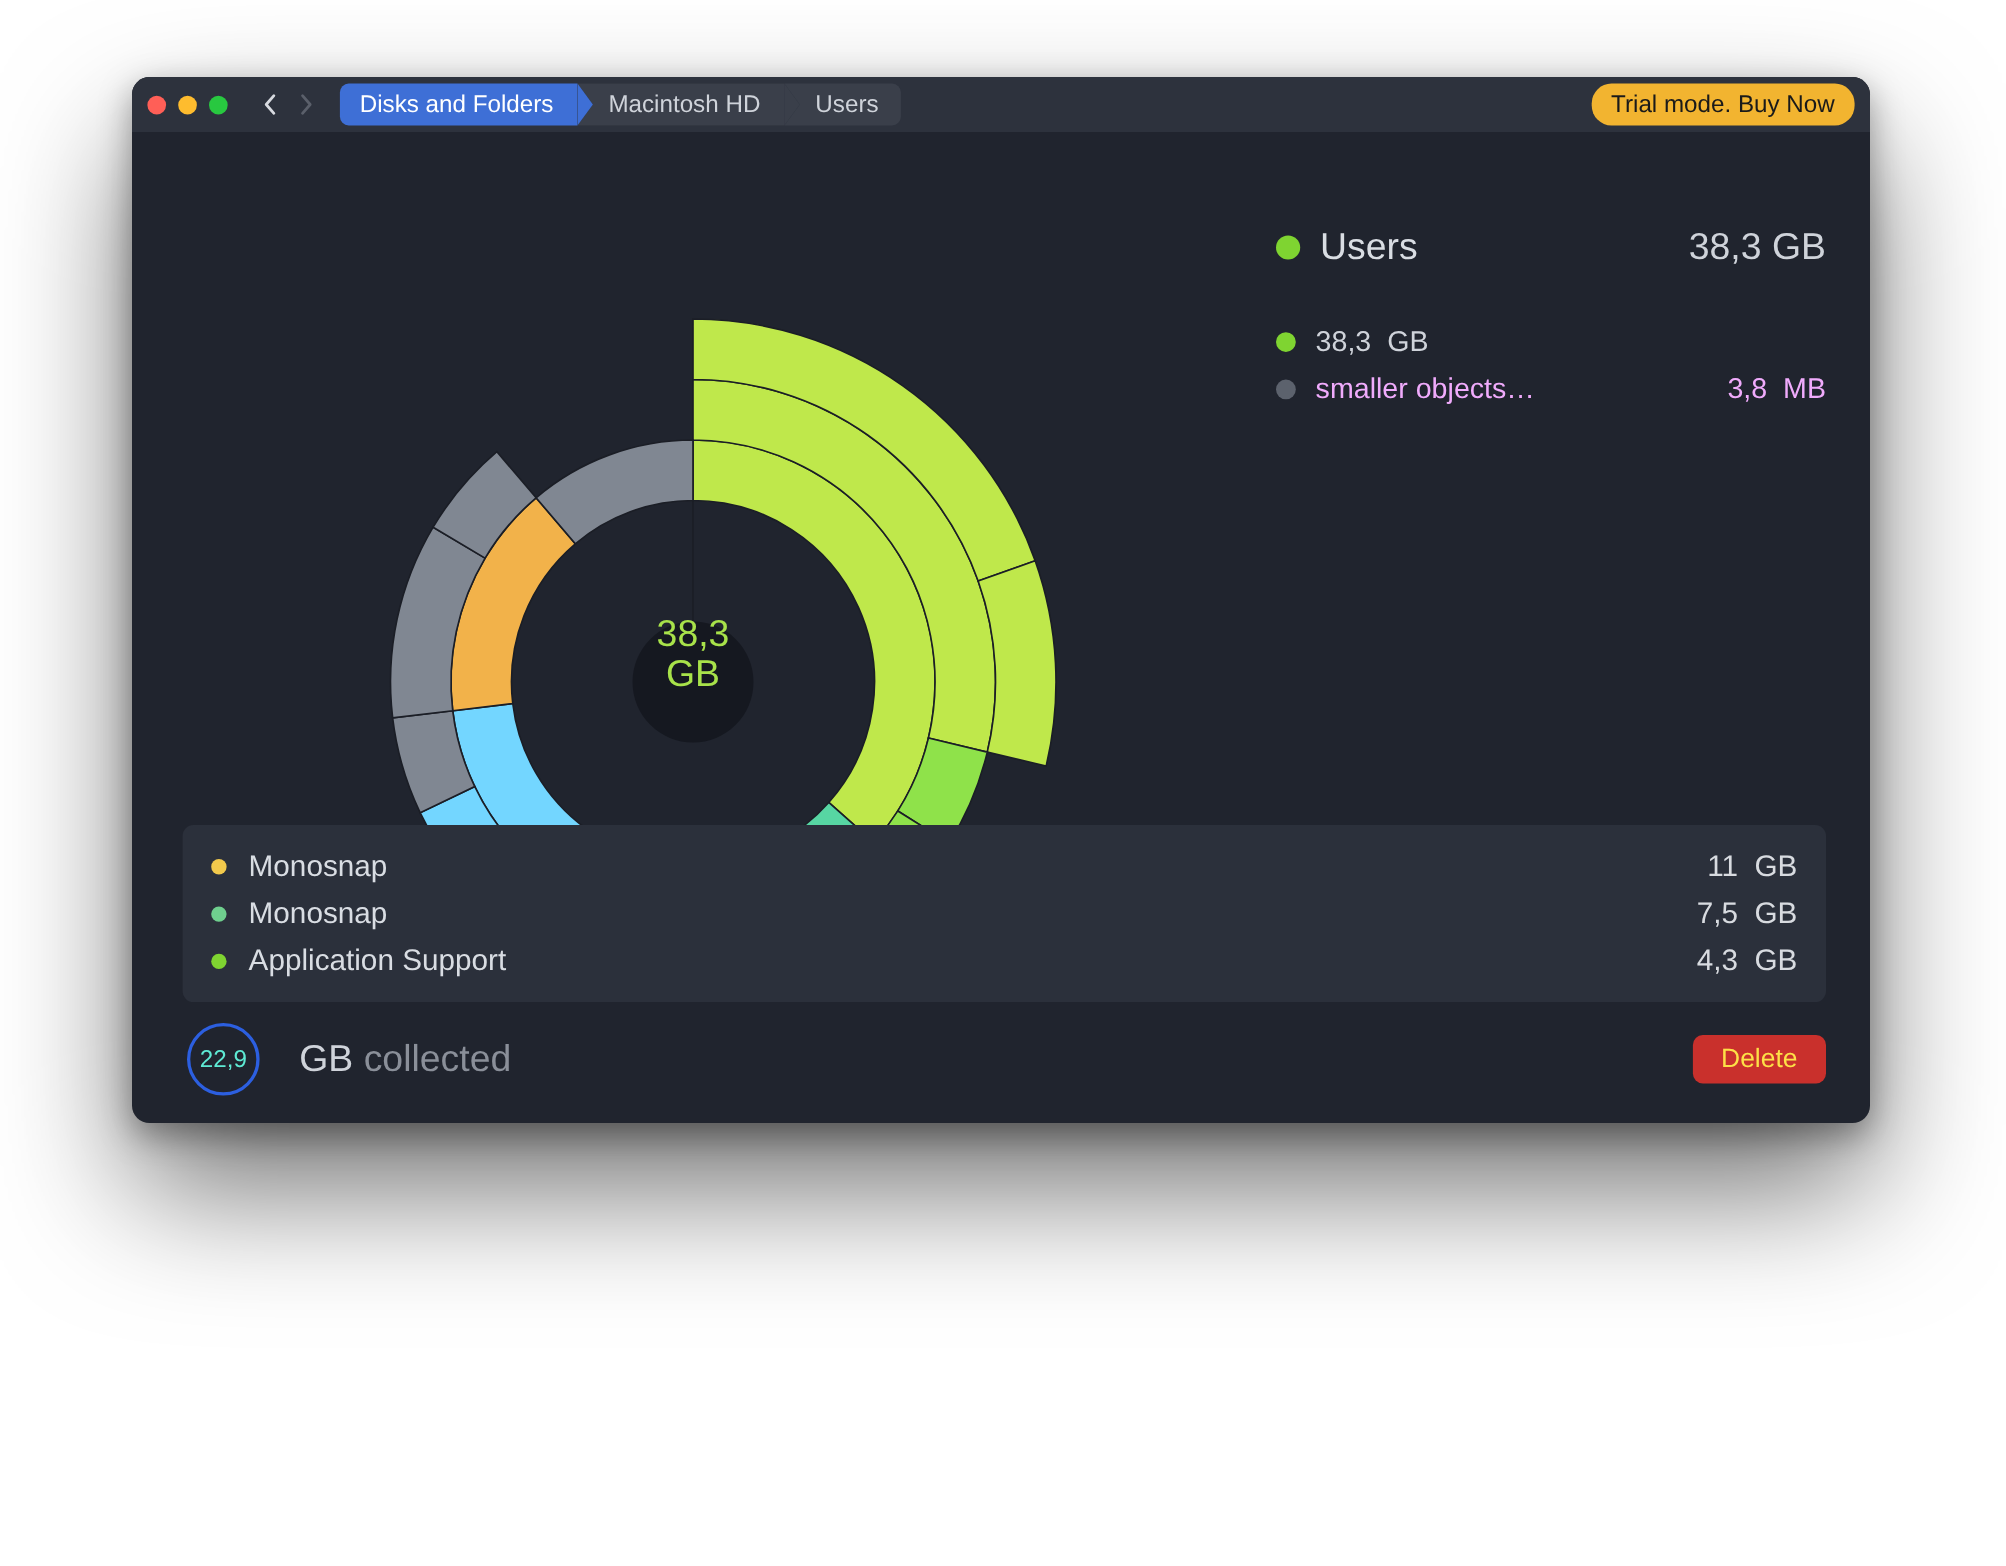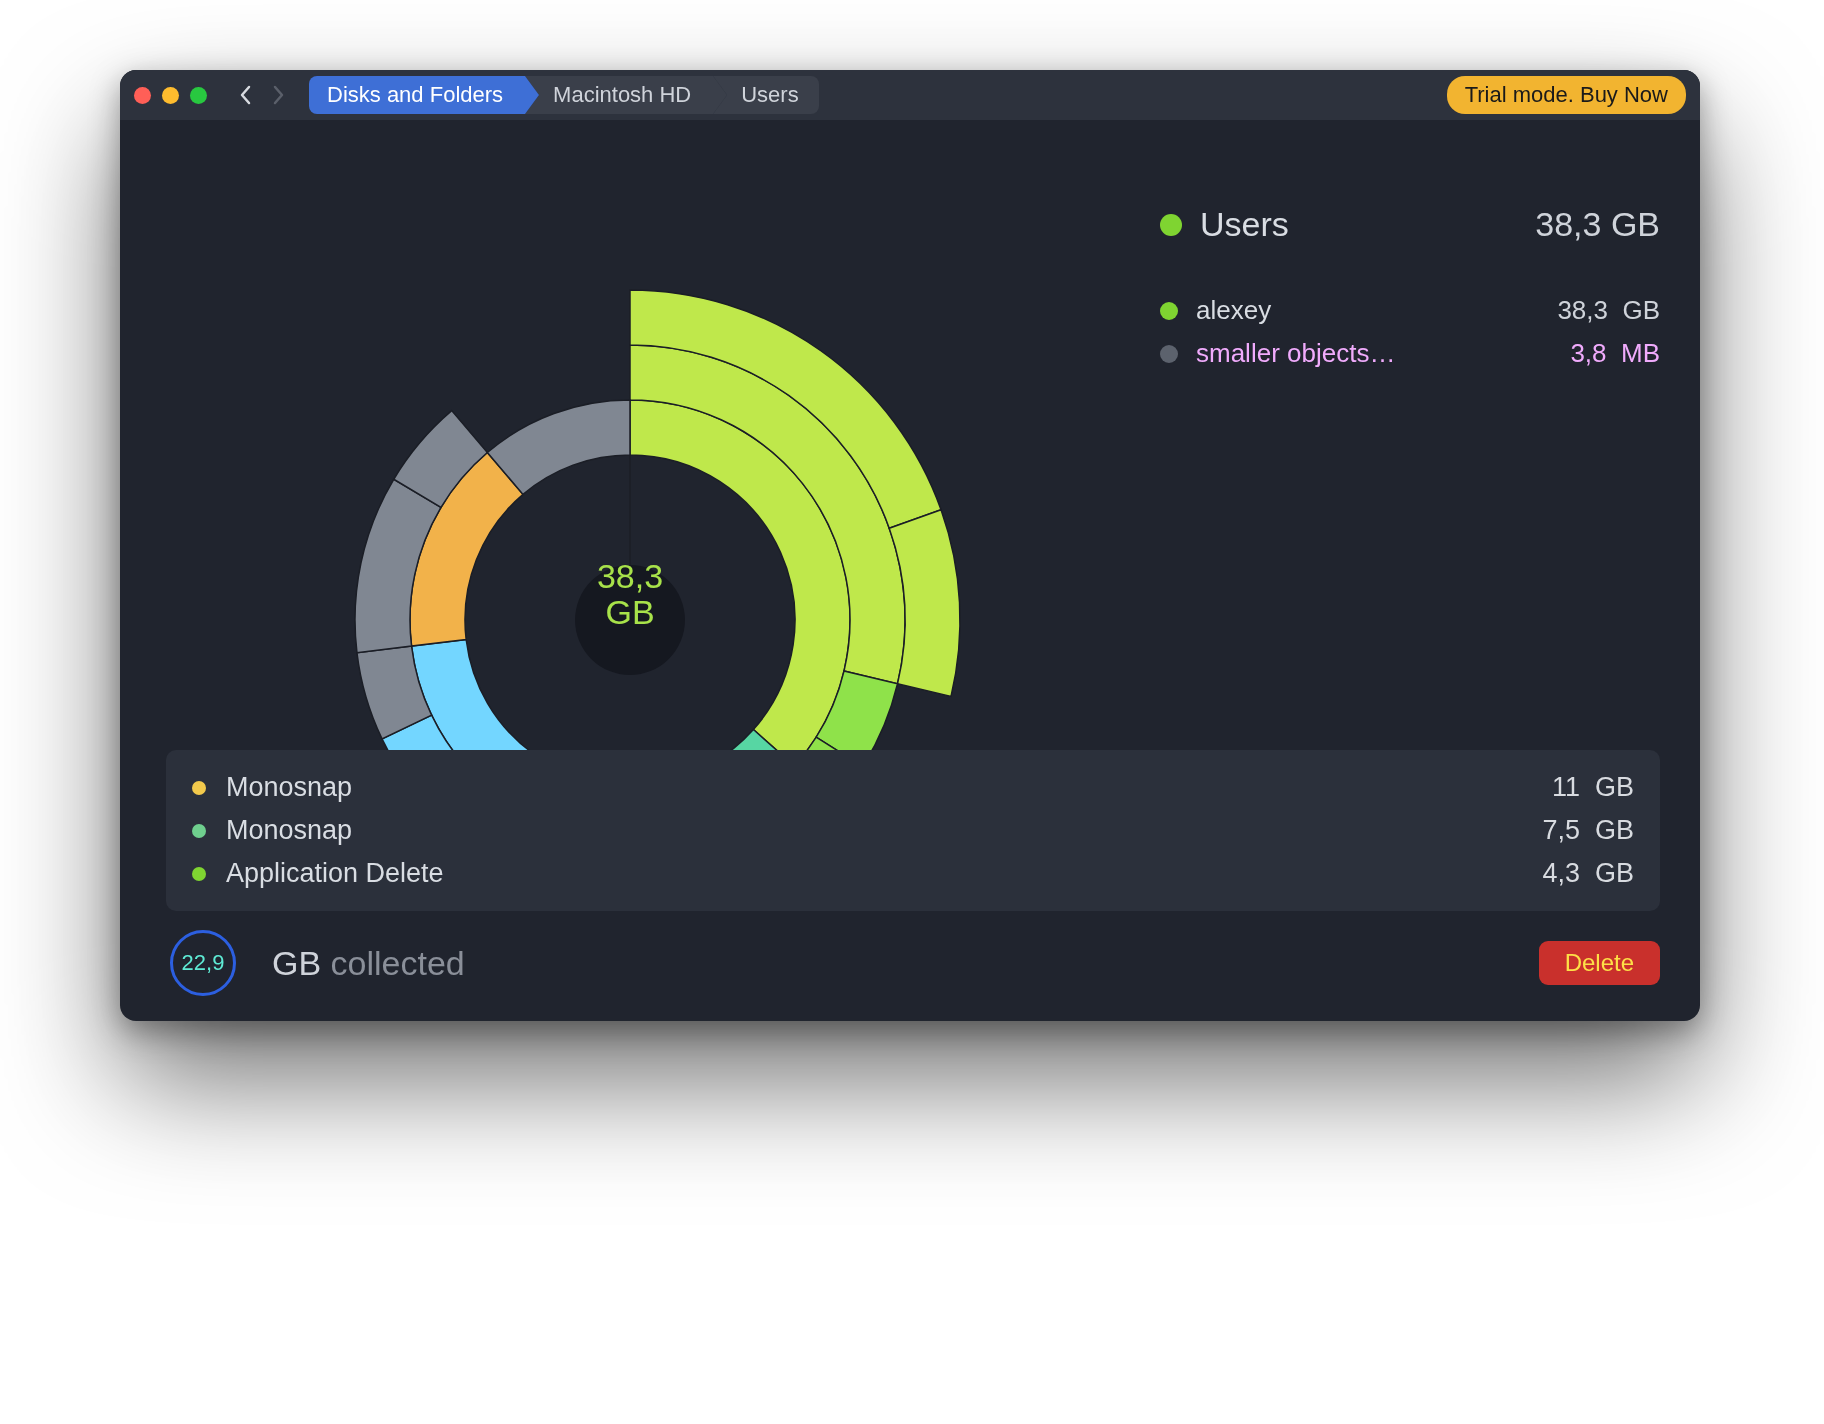--- a/index.html
+++ b/index.html
@@ -127,21 +127,20 @@
       <div class="slrow head">
         <span class="dot" style="background:#7fd431"></span>
         <span class="slname">Users</span>
         <span class="slsize">
           <span>38,3</span> <span>GB</span>
         </span>
       </div>
       <div id="sidelist-children">
           <div class="slrow">
             <span class="dot" style="background:#7fd431"></span>
-            <span class="slname">alexey</span>
             <span class="slsize">38,3  GB</span>
           </div>
           <div class="slrow dim">
             <span class="dot" style="background:#5c626d"></span>
             <span class="slname">smaller objects…</span>
             <span class="slsize">3,8  MB</span>
           </div>
         </div>
     </div>
 
@@ -151,21 +150,21 @@
           <span class="nm">Monosnap</span>
           <span class="sz"> 11  GB</span>
         </div>
         <div class="selrow">
           <span class="dot" style="background:#6fcf8e"></span>
           <span class="nm">Monosnap</span>
           <span class="sz">7,5  GB</span>
         </div>
         <div class="selrow">
           <span class="dot" style="background:#7fd431"></span>
-          <span class="nm">Application Delete</span>
+          <span class="nm">Application Support</span>
           <span class="sz">4,3  GB</span>
         </div>
       </div>
 
     <div class="footer">
       <div class="collected">
         <span>22,9</span>
       </div>
       <div class="collbl">
         <span>GB</span>

